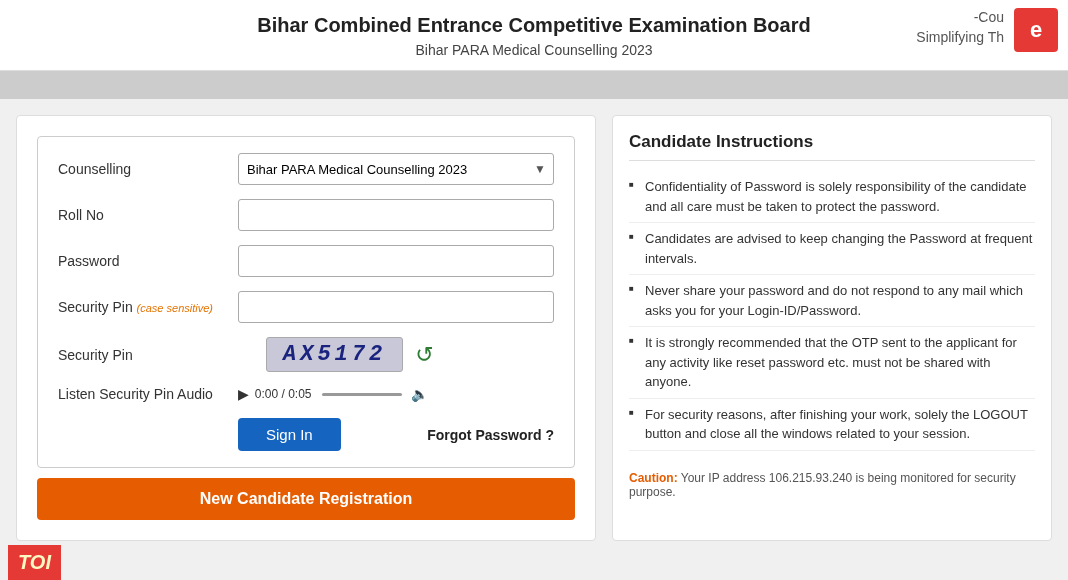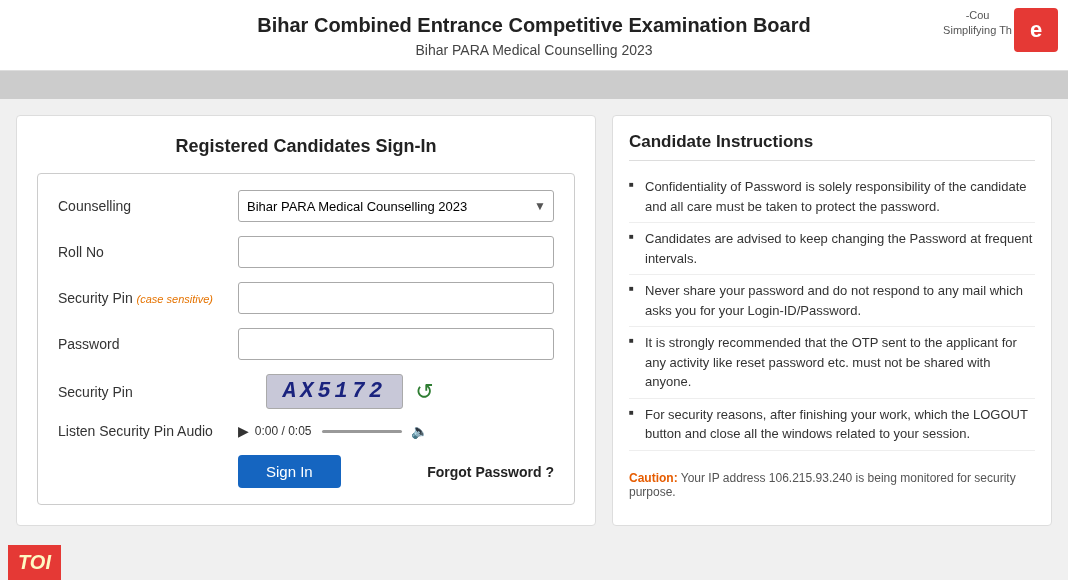--- a/index.html
+++ b/index.html
@@ -39,24 +39,24 @@
       height: 44px;
       border-radius: 4px;
       display: flex;
       align-items: center;
       justify-content: center;
       overflow: hidden;
     }
     .logo-text-side {
       position: absolute;
       top: 8px;
-      right: 56px;
-      font-size: 11px;
+      right: 64px;
+      font-size: 14px;
       color: #555;
-      text-align: center;
+      text-align: right;
       line-height: 1.4;
     }
     .nav-bar {
       background: #ccc;
       height: 28px;
     }
     .content-wrapper {
       display: flex;
       gap: 16px;
       padding: 16px;
@@ -297,50 +297,49 @@
   <div class="logo-area">
     <span>e</span>
   </div>
 </div>
 
 <div class="nav-bar"></div>
 
 <div class="content-wrapper">
 
   <div class="left-panel">
-    <div class="left-panel-title">Registered Candidates Sign-In</div>
 
     <div class="form-container">
 
       <div class="form-row">
         <div class="form-label">Counselling</div>
         <div class="select-wrap">
           <select class="form-select">
             <option>Bihar PARA Medical Counselling 2023</option>
           </select>
           <span class="select-arrow">▼</span>
         </div>
       </div>
 
       <div class="form-row">
         <div class="form-label">Roll No</div>
         <input class="form-input" type="text" value="" style="">
       </div>
 
       <div class="form-row">
+        <div class="form-label">Password</div>
+        <input class="form-input" type="password" value="" style="">
+      </div>
+
+      <div class="form-row">
         <div class="form-label">
           <span>Security Pin</span>
           <span class="case-note">(case sensitive)</span>
         </div>
         <input class="form-input" type="text" value="" style="">
-      </div>
-
-      <div class="form-row">
-        <div class="form-label">Password</div>
-        <input class="form-input" type="password" value="" style="">
       </div>
 
       <div class="form-row">
         <div class="form-label">Security Pin</div>
         <div class="captcha-row">
           <div class="captcha-box">AX5172</div>
           <button class="refresh-btn">↺</button>
         </div>
       </div>
 
@@ -354,30 +353,31 @@
         </div>
       </div>
 
       <div class="btn-row">
         <button class="sign-in-btn">Sign In</button>
         <button class="forgot-link">Forgot Password ?</button>
       </div>
 
     </div>
 
+    <button class="new-reg-btn">New Candidate Registration</button>
   </div>
 
   <div class="right-panel">
     <div class="right-panel-title">Candidate Instructions</div>
     <ul class="instructions-list" id="inst-list">
     <li>Confidentiality of Password is solely responsibility of the candidate and all care must be taken to protect the password.</li>
         <li>Candidates are advised to keep changing the Password at frequent intervals.</li>
         <li>Never share your password and do not respond to any mail which asks you for your Login-ID/Password.</li>
         <li>It is strongly recommended that the OTP sent to the applicant for any activity like reset password etc. must not be shared with anyone.</li>
-        <li>For security reasons, after finishing your work, which the LOGOUT button and close all the windows related to your session.</li>
+        <li>For security reasons, after finishing your work, solely the LOGOUT button and close all the windows related to your session.</li>
       </ul>
     <div class="caution-box">
       <span class="caution-label">Caution:</span>
       <span> Your IP address 106.215.93.240 is being monitored for security purpose.</span>
     </div>
   </div>
 
 </div>
 
 <div class="toi-badge">TOI</div>

